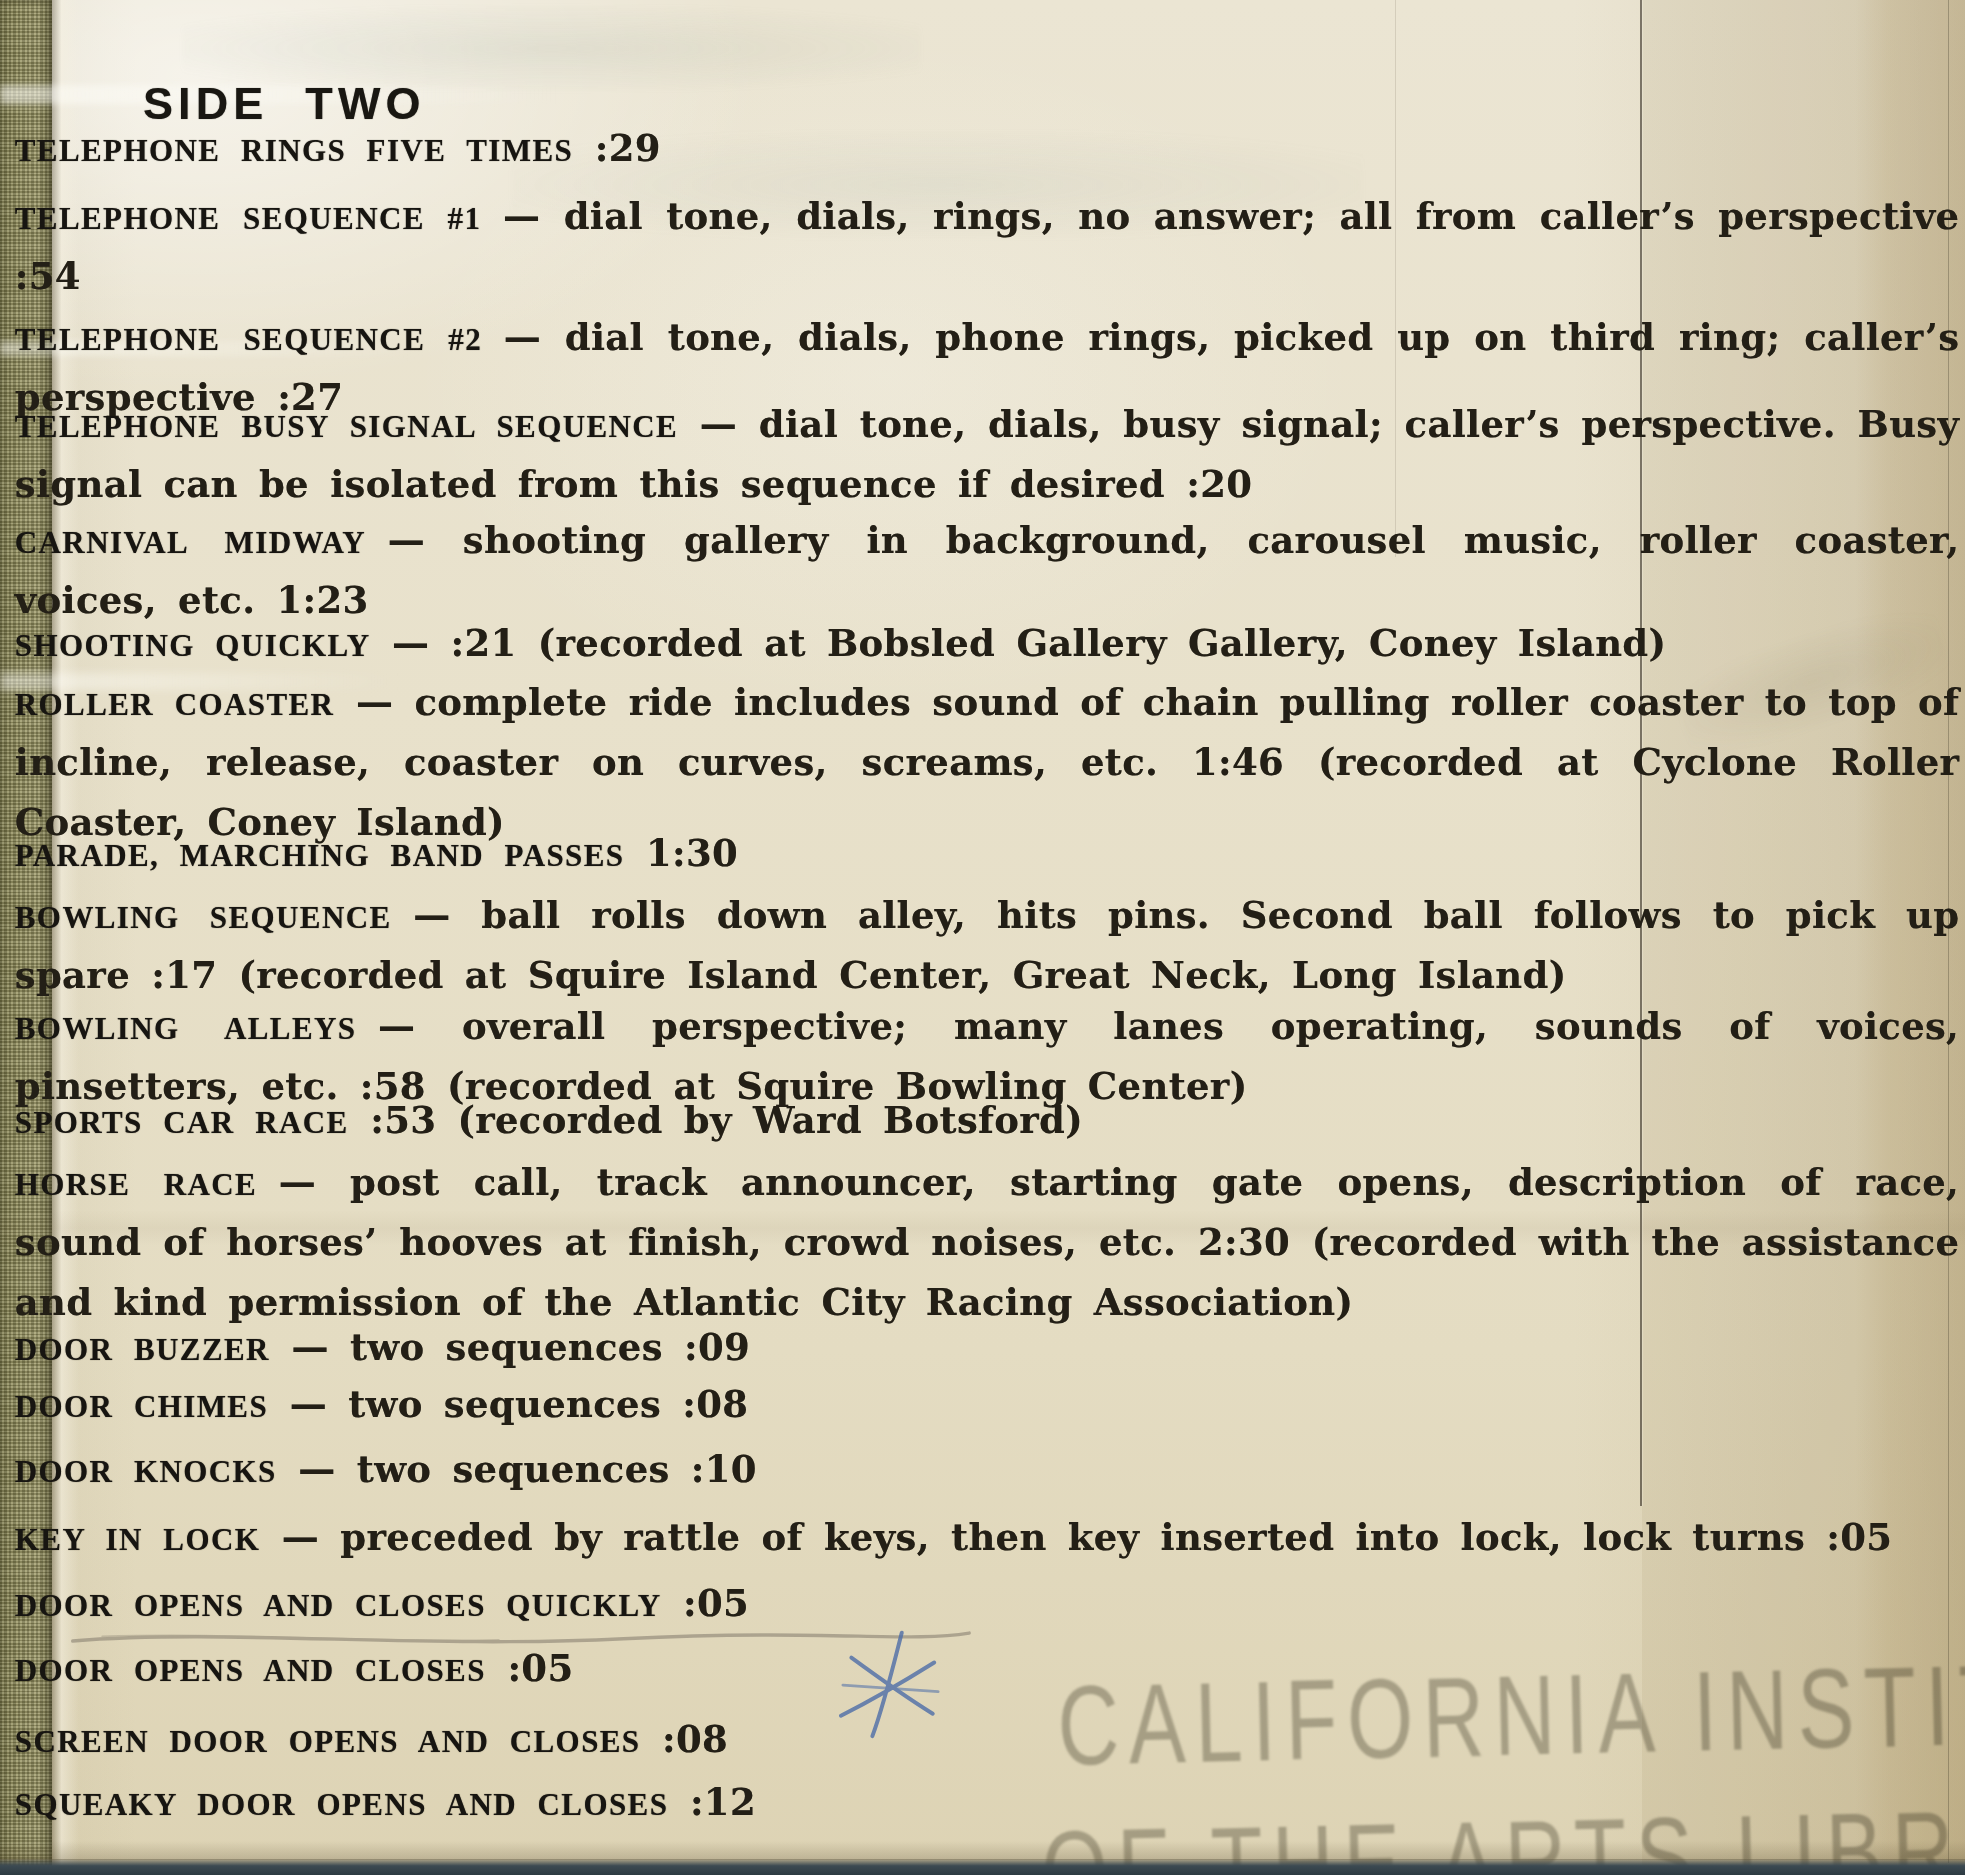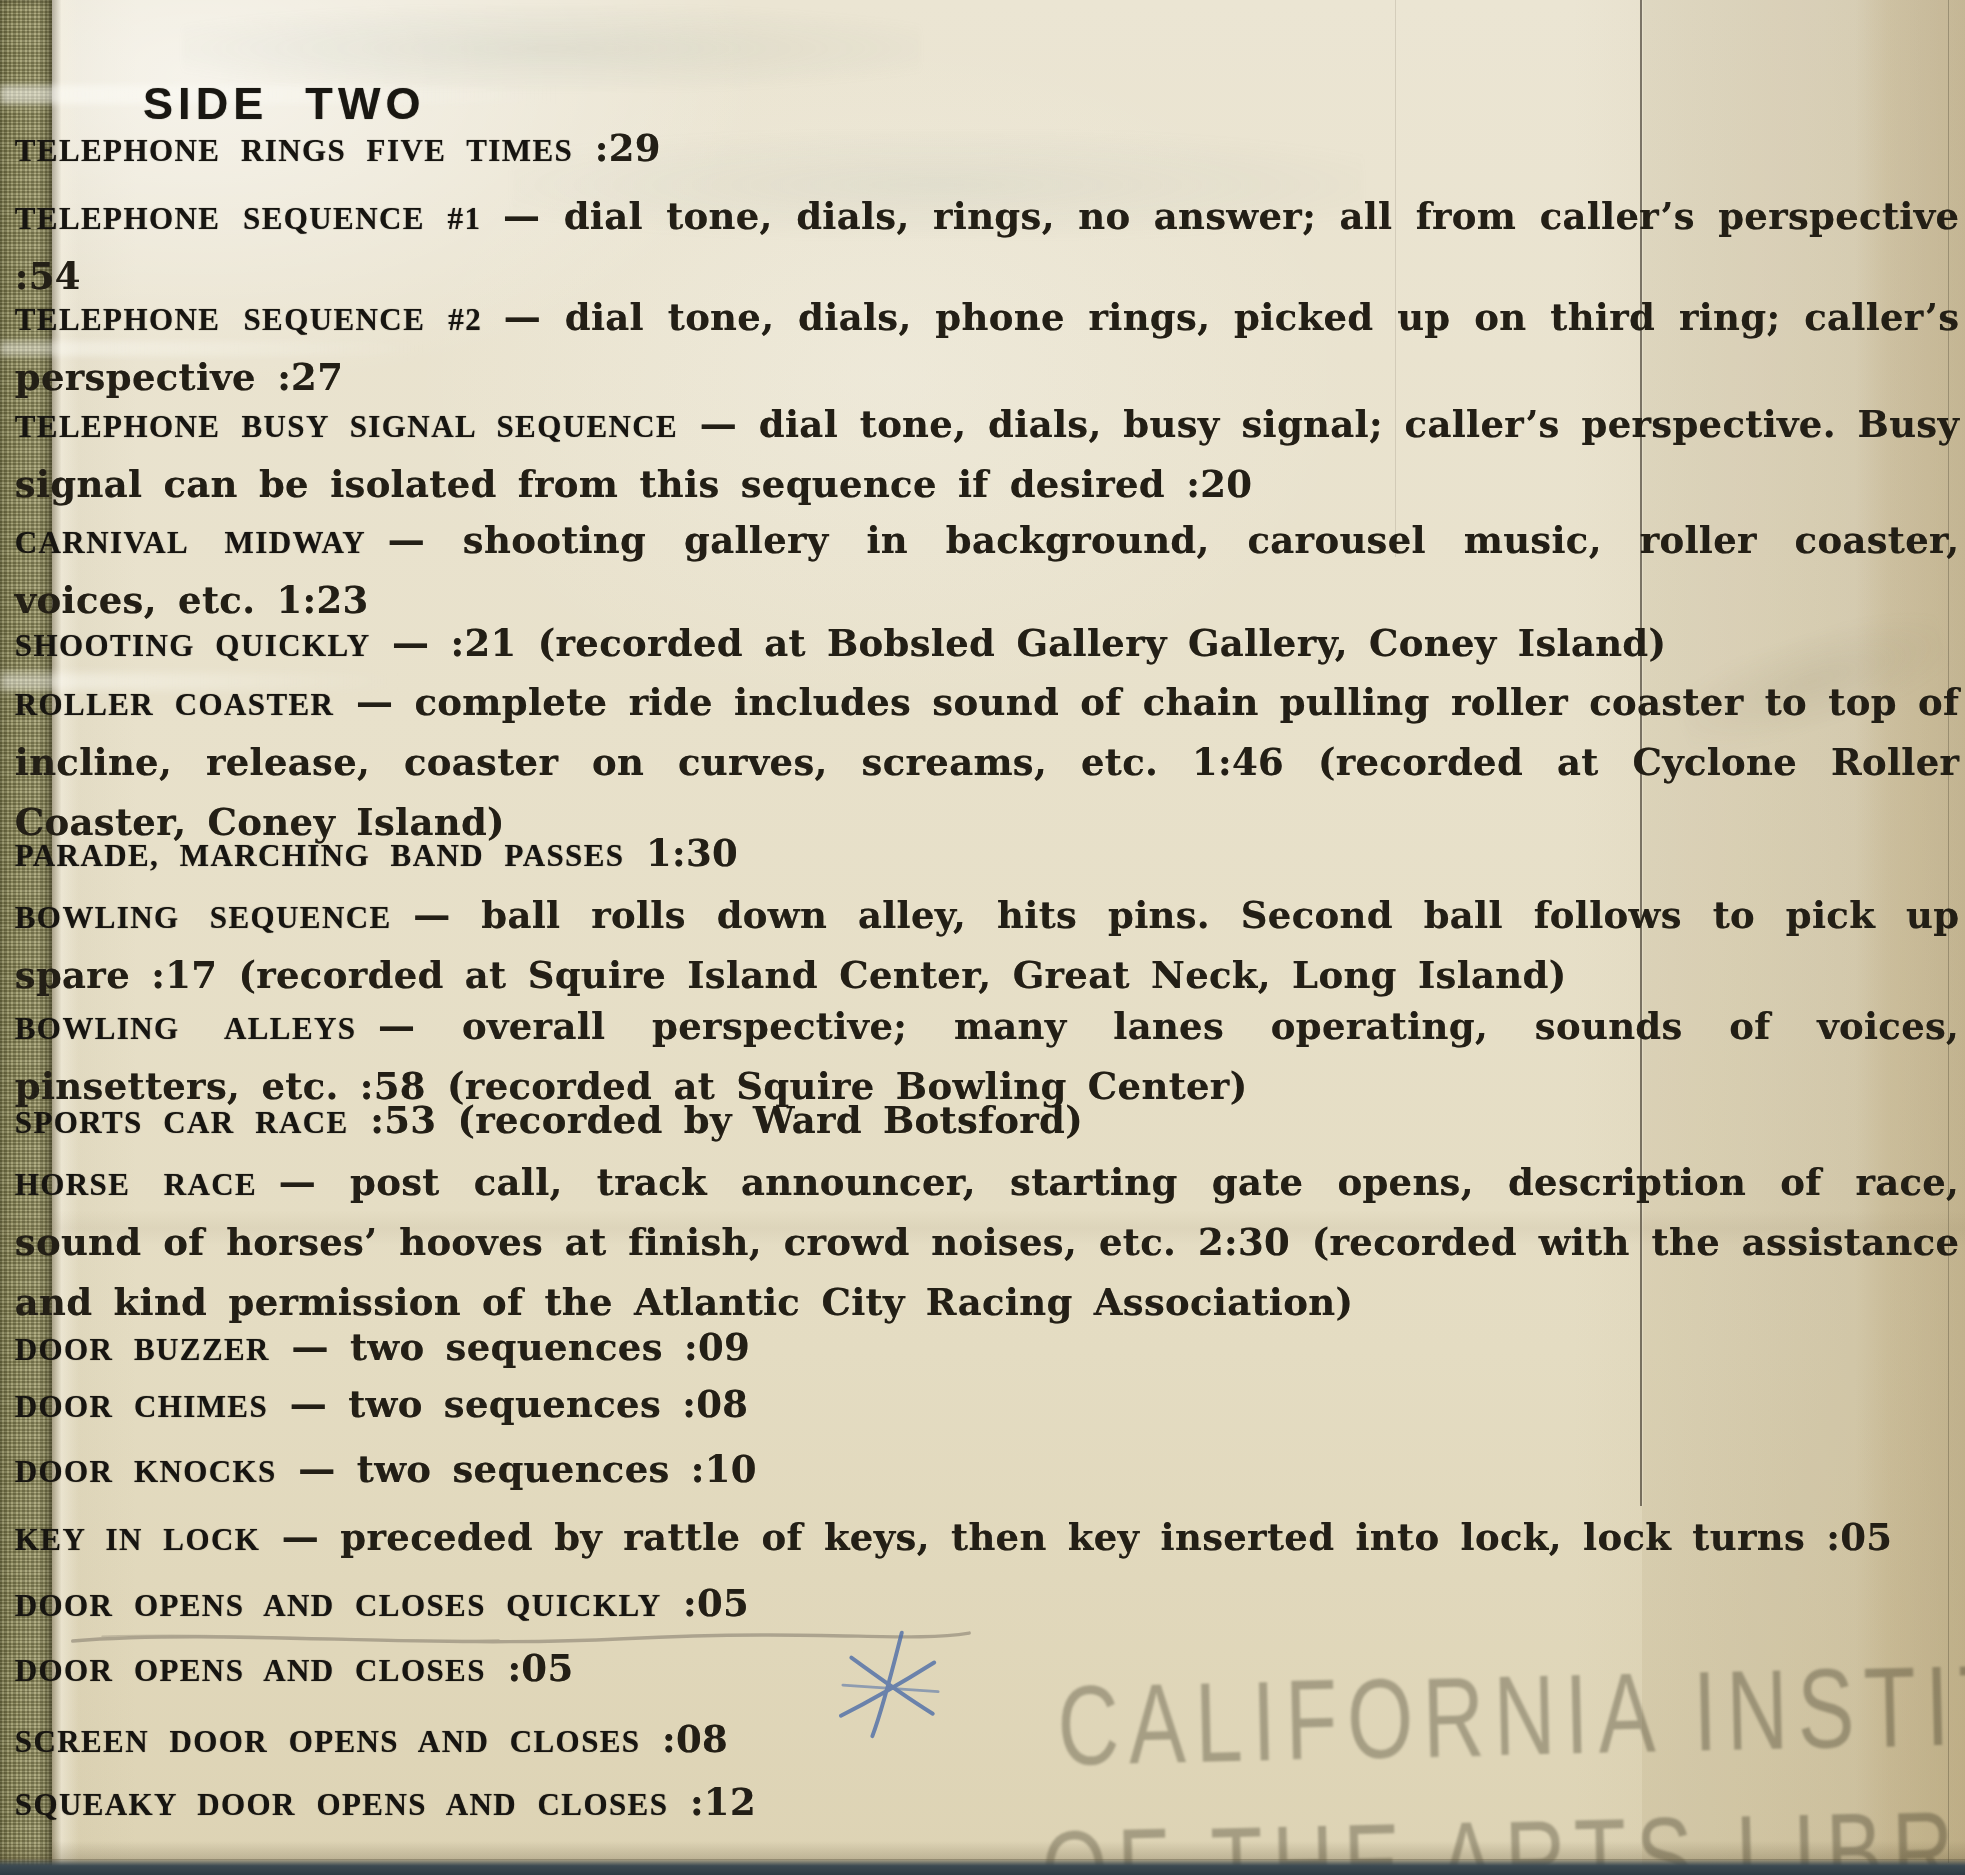--- a/index.html
+++ b/index.html
@@ -112,21 +112,21 @@
   <div class="streak4"></div>
   <div class="smudge1"></div>
   <div class="smudge2"></div>
   <div class="smudge3"></div>
 
   <div class="content">
     <div class="side-label">SIDE TWO</div>
 
     <div class="entry" style="top:123px"><span class="t">TELEPHONE RINGS FIVE TIMES</span><span class="d">:29</span></div>
     <div class="entry" style="top:191px"><span class="t">TELEPHONE SEQUENCE #1</span><span class="d">— dial tone, dials, rings, no answer; all from caller’s perspective   :54</span></div>
-    <div class="entry" style="top:292px"><span class="t">TELEPHONE SEQUENCE #2</span><span class="d">— dial tone, dials, phone rings, picked up on third ring; caller’s perspective   :27</span></div>
+    <div class="entry" style="top:312px"><span class="t">TELEPHONE SEQUENCE #2</span><span class="d">— dial tone, dials, phone rings, picked up on third ring; caller’s perspective   :27</span></div>
     <div class="entry" style="top:399px"><span class="t">TELEPHONE BUSY SIGNAL SEQUENCE</span><span class="d">— dial tone, dials, busy signal; caller’s perspective. Busy signal can be isolated from this sequence if desired   :20</span></div>
     <div class="entry" style="top:515px"><span class="t">CARNIVAL MIDWAY</span><span class="d">— shooting gallery in background, carousel music, roller coaster, voices, etc.   1:23</span></div>
     <div class="entry" style="top:618px"><span class="t">SHOOTING QUICKLY</span><span class="d">— :21 (recorded at Bobsled Gallery Gallery, Coney Island)</span></div>
     <div class="entry" style="top:677px"><span class="t">ROLLER COASTER</span><span class="d">— complete ride includes sound of chain pulling roller coaster to top of incline, release, coaster on curves, screams, etc.  1:46 (recorded at Cyclone Roller Coaster, Coney Island)</span></div>
     <div class="entry" style="top:828px"><span class="t">PARADE, MARCHING BAND PASSES</span><span class="d">1:30</span></div>
     <div class="entry" style="top:890px"><span class="t">BOWLING SEQUENCE</span><span class="d">— ball rolls down alley, hits pins. Second ball follows to pick up spare :17 (recorded at Squire Island Center, Great Neck, Long Island)</span></div>
     <div class="entry" style="top:1001px"><span class="t">BOWLING ALLEYS</span><span class="d">— overall perspective; many lanes operating, sounds of voices, pinsetters, etc.   :58 (recorded at Squire Bowling Center)</span></div>
     <div class="entry" style="top:1095px"><span class="t">SPORTS CAR RACE</span><span class="d">:53 (recorded by Ward Botsford)</span></div>
     <div class="entry" style="top:1157px"><span class="t">HORSE RACE</span><span class="d">— post call, track announcer, starting gate opens, description of race, sound of horses’ hooves at finish, crowd noises, etc.  2:30 (recorded with the assistance and kind permission of the Atlantic City Racing Association)</span></div>
     <div class="entry" style="top:1322px"><span class="t">DOOR BUZZER</span><span class="d">— two sequences   :09</span></div>

